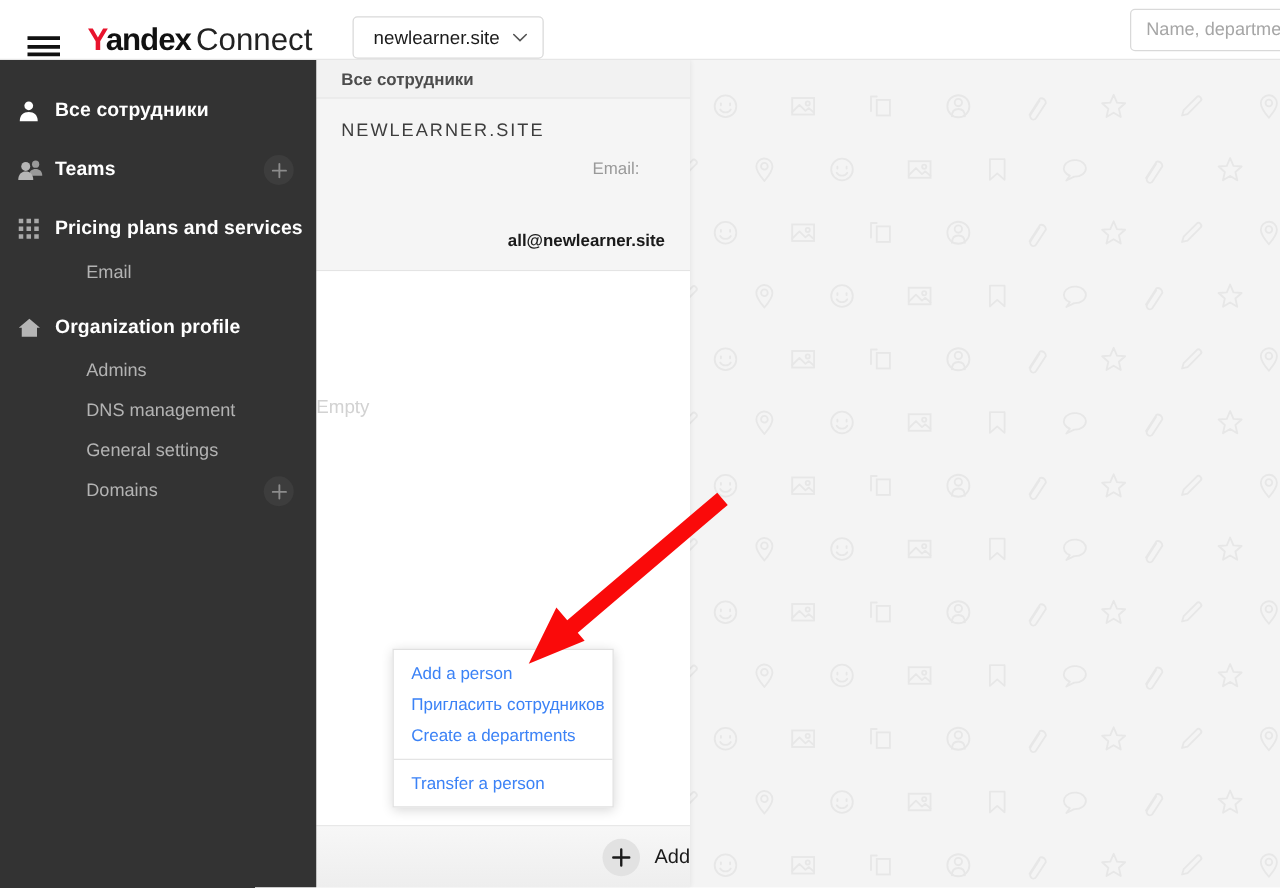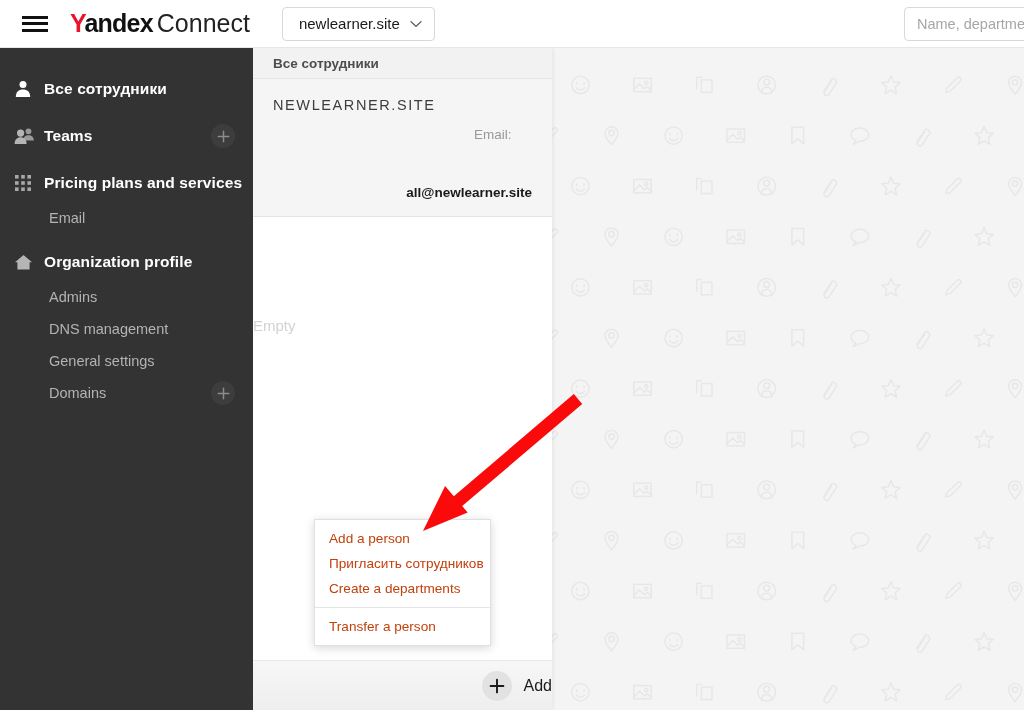--- a/index.html
+++ b/index.html
@@ -9,21 +9,21 @@
     background: #ffffff;
     overflow: hidden;
   }
   #app { position: relative; width: 1024px; height: 710px; }
 
   
   .header {
     position: absolute; top: 0; left: 0; width: 1024px; height: 48px;
     background: #ffffff;
     border-bottom: 1px solid #e6e6e6;
-    display: flex; align-items: center;
+    display: flex; align-items: flex-end;
     z-index: 40;
   }
   .hamburger {
     margin-left: 22px; width: 26px; height: 20px;
     display: flex; flex-direction: column; justify-content: space-between;
     cursor: pointer; padding: 2px 0;
   }
   .hamburger i { display: block; height: 3px; background: #111; border-radius: 0; }
   .brand {
     margin-left: 22px;
@@ -77,21 +77,21 @@
     position: relative;
     display: flex; align-items: center;
     height: 38px;
     padding-left: 14px;
     cursor: pointer;
   }
   .nav-item .ico { width: 30px; flex: 0 0 30px; display: flex; align-items: center; justify-content: flex-start; }
   .nav-item .lbl {
     color: #ffffff; font-size: 15.5px; font-weight: 700; letter-spacing: 0.1px;
   }
-  .nav-sub { display: flex; align-items: center; height: 32px; padding-left: 49px; cursor: pointer; position: relative; }
+  .nav-sub { display: flex; align-items: center; height: 32px; padding-left: 69px; cursor: pointer; position: relative; }
   .nav-sub .lbl { color: #b3b3b3; font-size: 14.5px; font-weight: 400; }
   .plus-btn {
     position: absolute; right: 18px; top: 50%; transform: translateY(-50%);
     width: 24px; height: 24px; border-radius: 50%;
     background: #3d3d3d;
     display: flex; align-items: center; justify-content: center;
     cursor: pointer;
   }
   .plus-btn svg { display: block; }
   .grp-gap { height: 9px; }
@@ -164,21 +164,21 @@
     width: 177px;
     background: #ffffff;
     border: 1px solid #e0e0e0;
     box-shadow: 0 2px 9px rgba(0,0,0,0.16);
     z-index: 60;
     padding: 6px 0;
   }
   .ctx-item {
     height: 25px; line-height: 25px;
     padding: 0 14px;
-    font-size: 13.6px; color: #c2410c;
+    font-size: 13.6px; color: #3b82f6;
     white-space: nowrap; cursor: pointer;
   }
   .ctx-sep { height: 1px; background: #e4e4e4; margin: 6px 0; }
 
   
   .annot { position: absolute; left: 0; top: 0; width: 1024px; height: 710px; z-index: 70; pointer-events: none; }
 </style>
 </head>
 <body>
 

